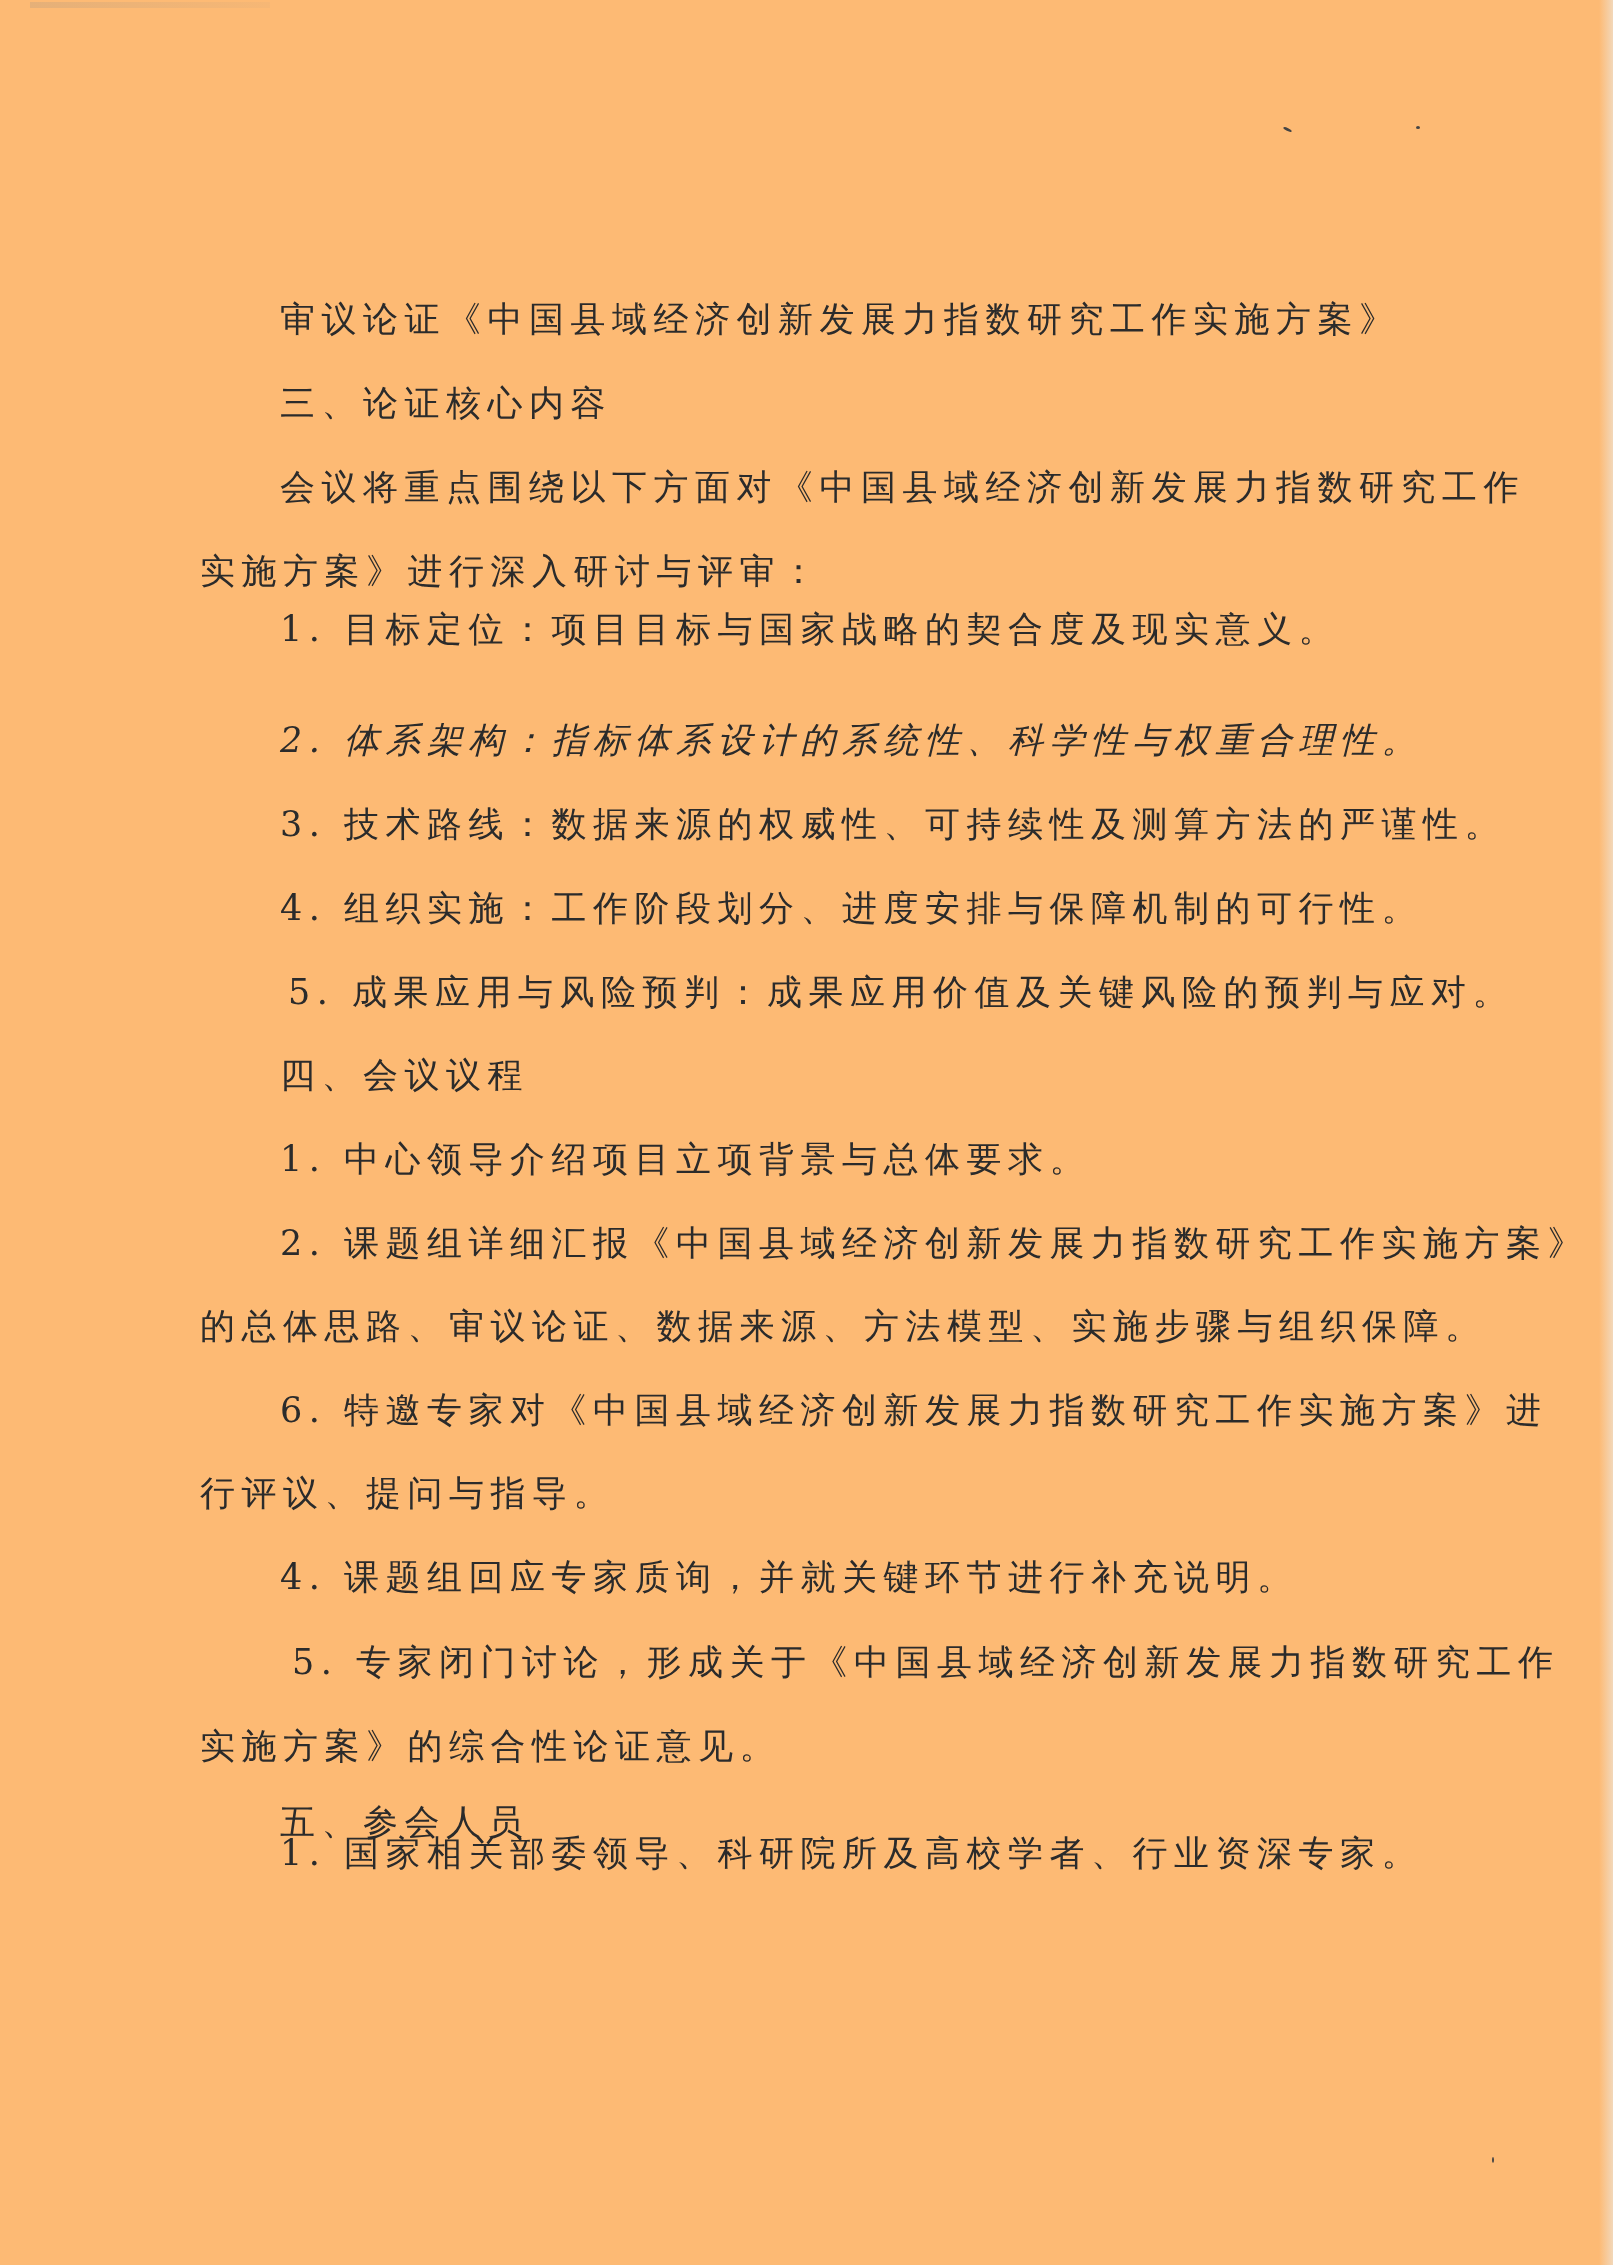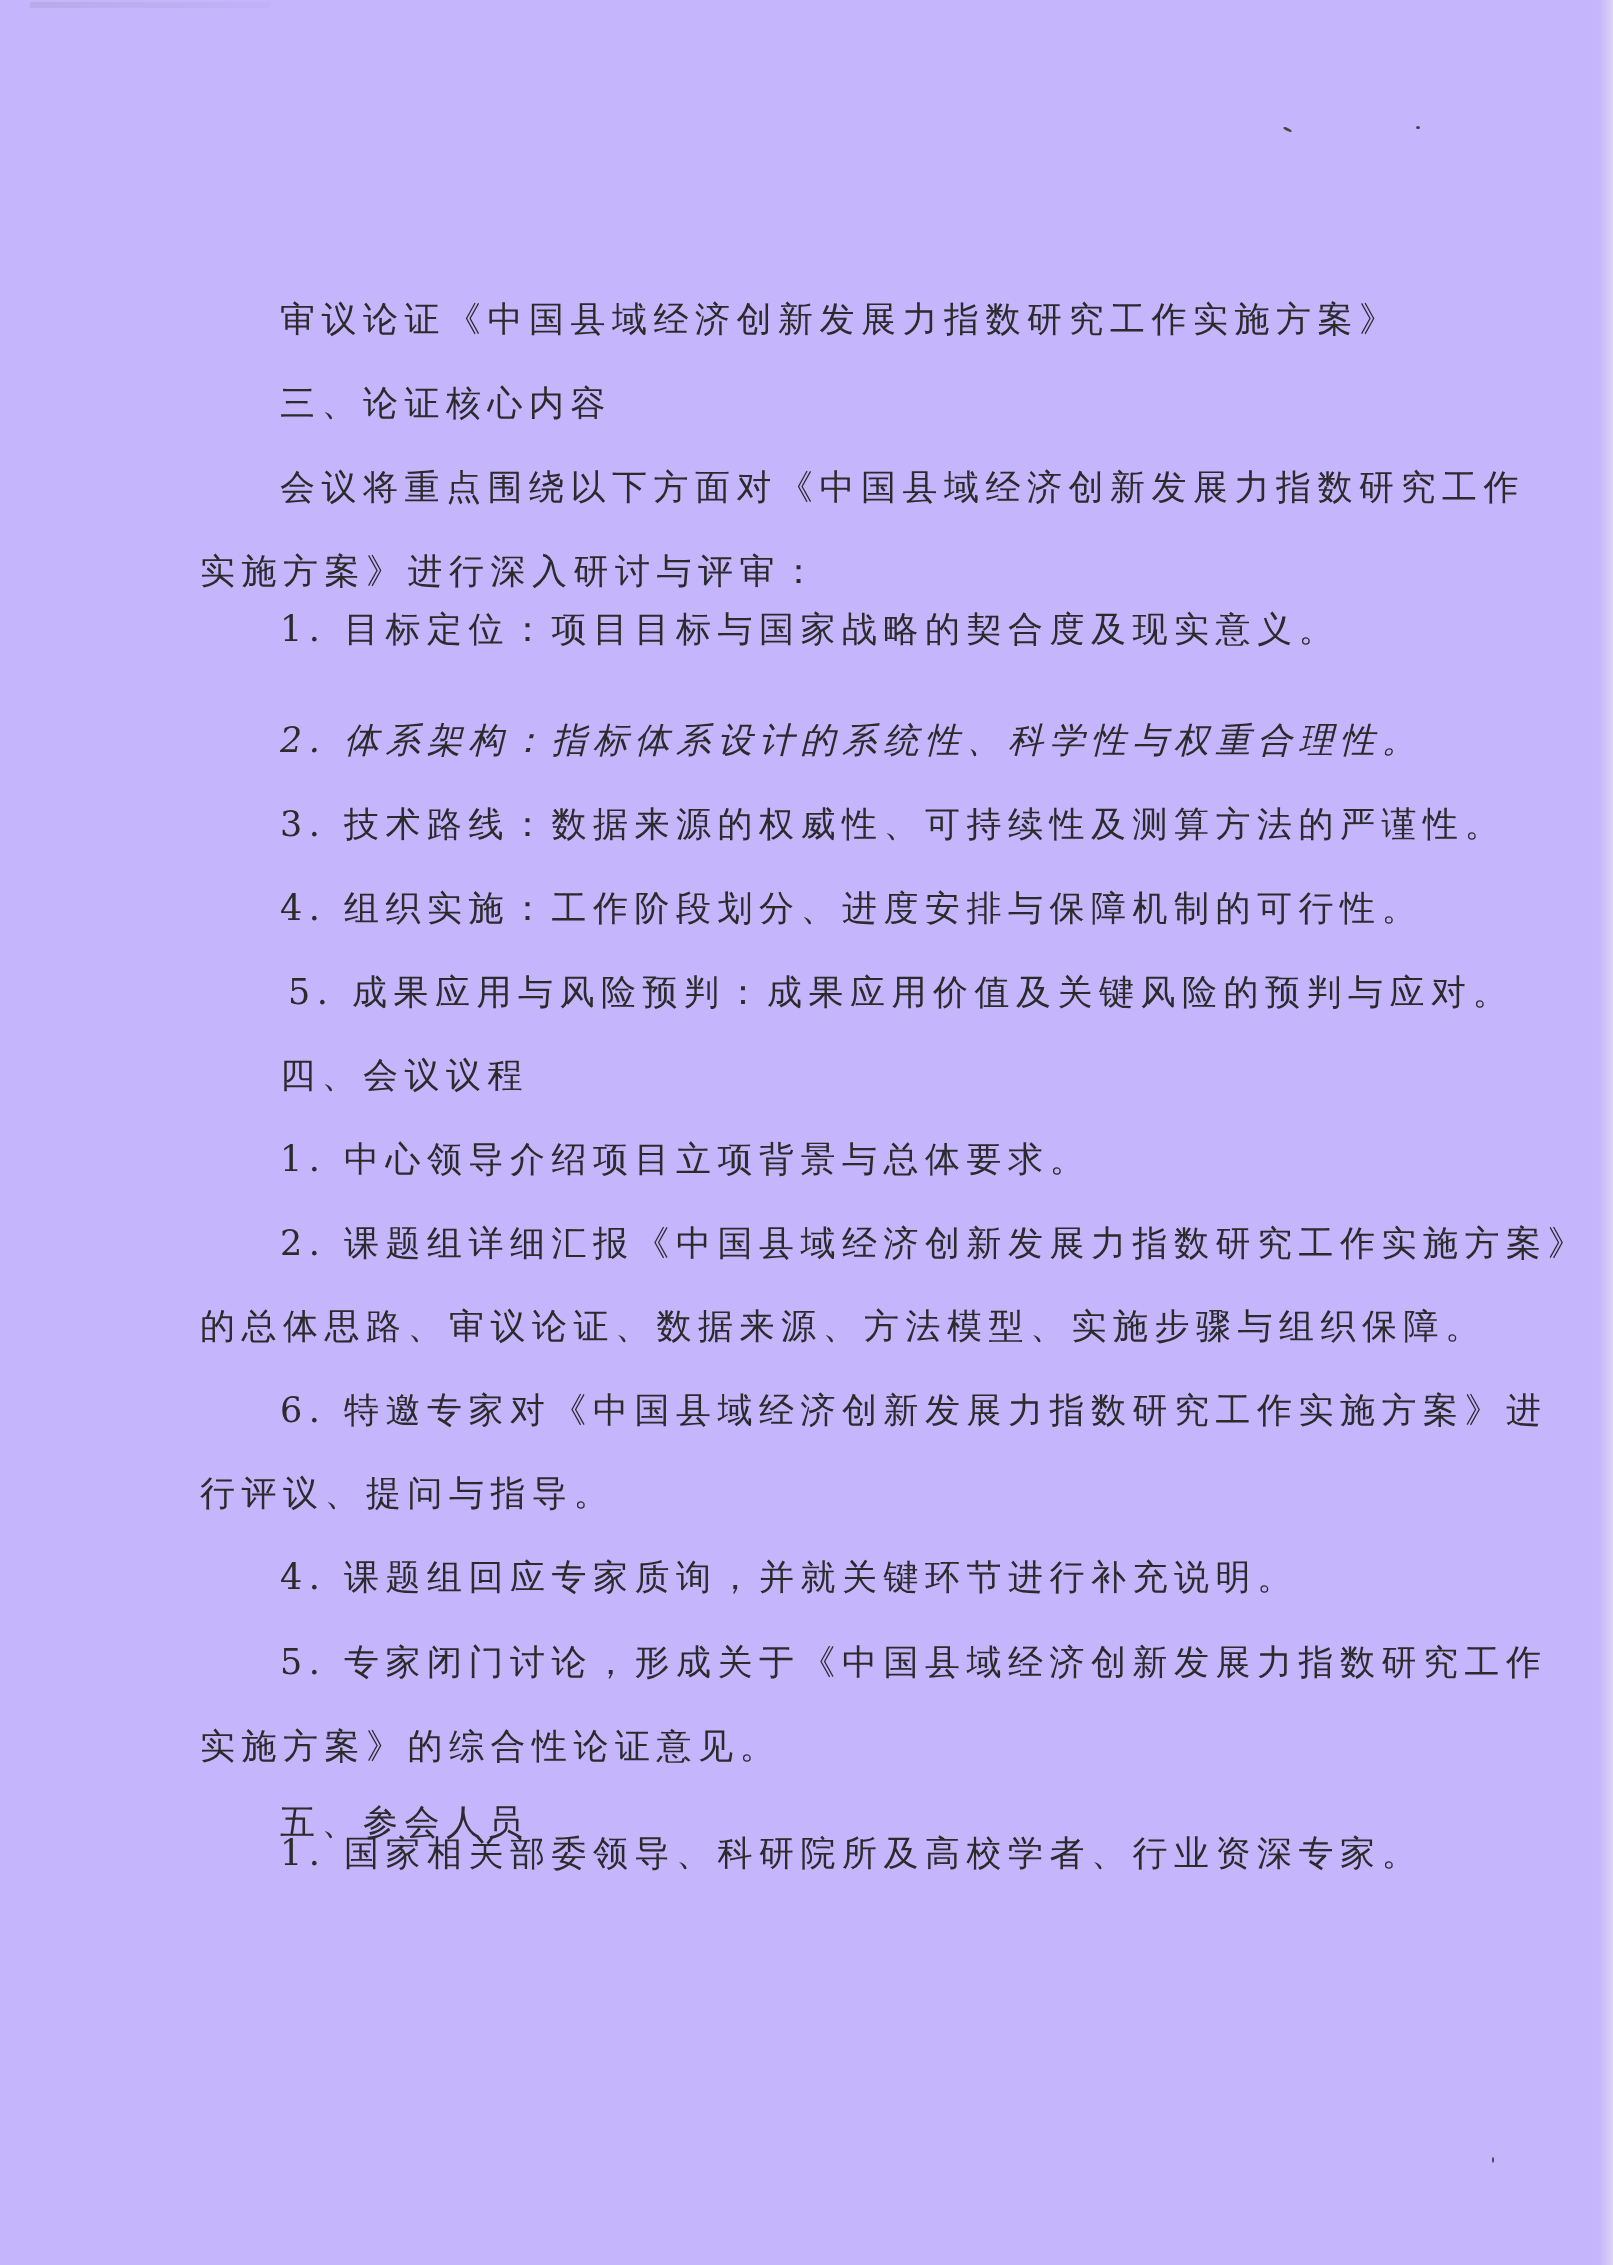--- a/index.html
+++ b/index.html
@@ -14,21 +14,21 @@
       overflow: hidden;
       font-family: "DejaVu Serif", "Liberation Serif", serif;
       color: #2b2b2b;
     }
     .page {
       position: absolute;
       left: 0;
       top: 0;
       width: 1613px;
       height: 2265px;
-      background: #c4b5fd;
+      background: #fdba74;
     }
     .scan-top {
       position: absolute;
       left: 30px;
       top: 2px;
       width: 240px;
       height: 6px;
       background: linear-gradient(90deg, rgba(120,130,140,0.18), rgba(120,130,140,0.05));
     }
     .scan-right {
@@ -75,17 +75,17 @@
   <div class="line indent" style="top:802px;">3. 技术路线：数据来源的权威性、可持续性及测算方法的严谨性。</div>
   <div class="line indent" style="top:886px;">4. 组织实施：工作阶段划分、进度安排与保障机制的可行性。</div>
   <div class="line indent" style="top:970px;margin-left:8px;">5. 成果应用与风险预判：成果应用价值及关键风险的预判与应对。</div>
   <div class="line indent" style="top:1053px;">四、会议议程</div>
   <div class="line indent" style="top:1137px;">1. 中心领导介绍项目立项背景与总体要求。</div>
   <div class="line indent" style="top:1221px;">2. 课题组详细汇报《中国县域经济创新发展力指数研究工作实施方案》</div>
   <div class="line flush" style="top:1304px;">的总体思路、审议论证、数据来源、方法模型、实施步骤与组织保障。</div>
   <div class="line indent" style="top:1388px;">6. 特邀专家对《中国县域经济创新发展力指数研究工作实施方案》进</div>
   <div class="line flush" style="top:1471px;">行评议、提问与指导。</div>
   <div class="line indent" style="top:1555px;">4. 课题组回应专家质询，并就关键环节进行补充说明。</div>
-  <div class="line indent" style="top:1640px;">5. 专家闭门讨论，形成关于《中国县域经济创新发展力指数研究工作</div>
+  <div class="line indent" style="top:1640px;margin-left:12px;">5. 专家闭门讨论，形成关于《中国县域经济创新发展力指数研究工作</div>
   <div class="line flush" style="top:1724px;">实施方案》的综合性论证意见。</div>
   <div class="line indent" style="top:1800px;">五、参会人员</div>
   <div class="line indent" style="top:1831px;">1. 国家相关部委领导、科研院所及高校学者、行业资深专家。</div>
 </div>
 
 </body></html>

